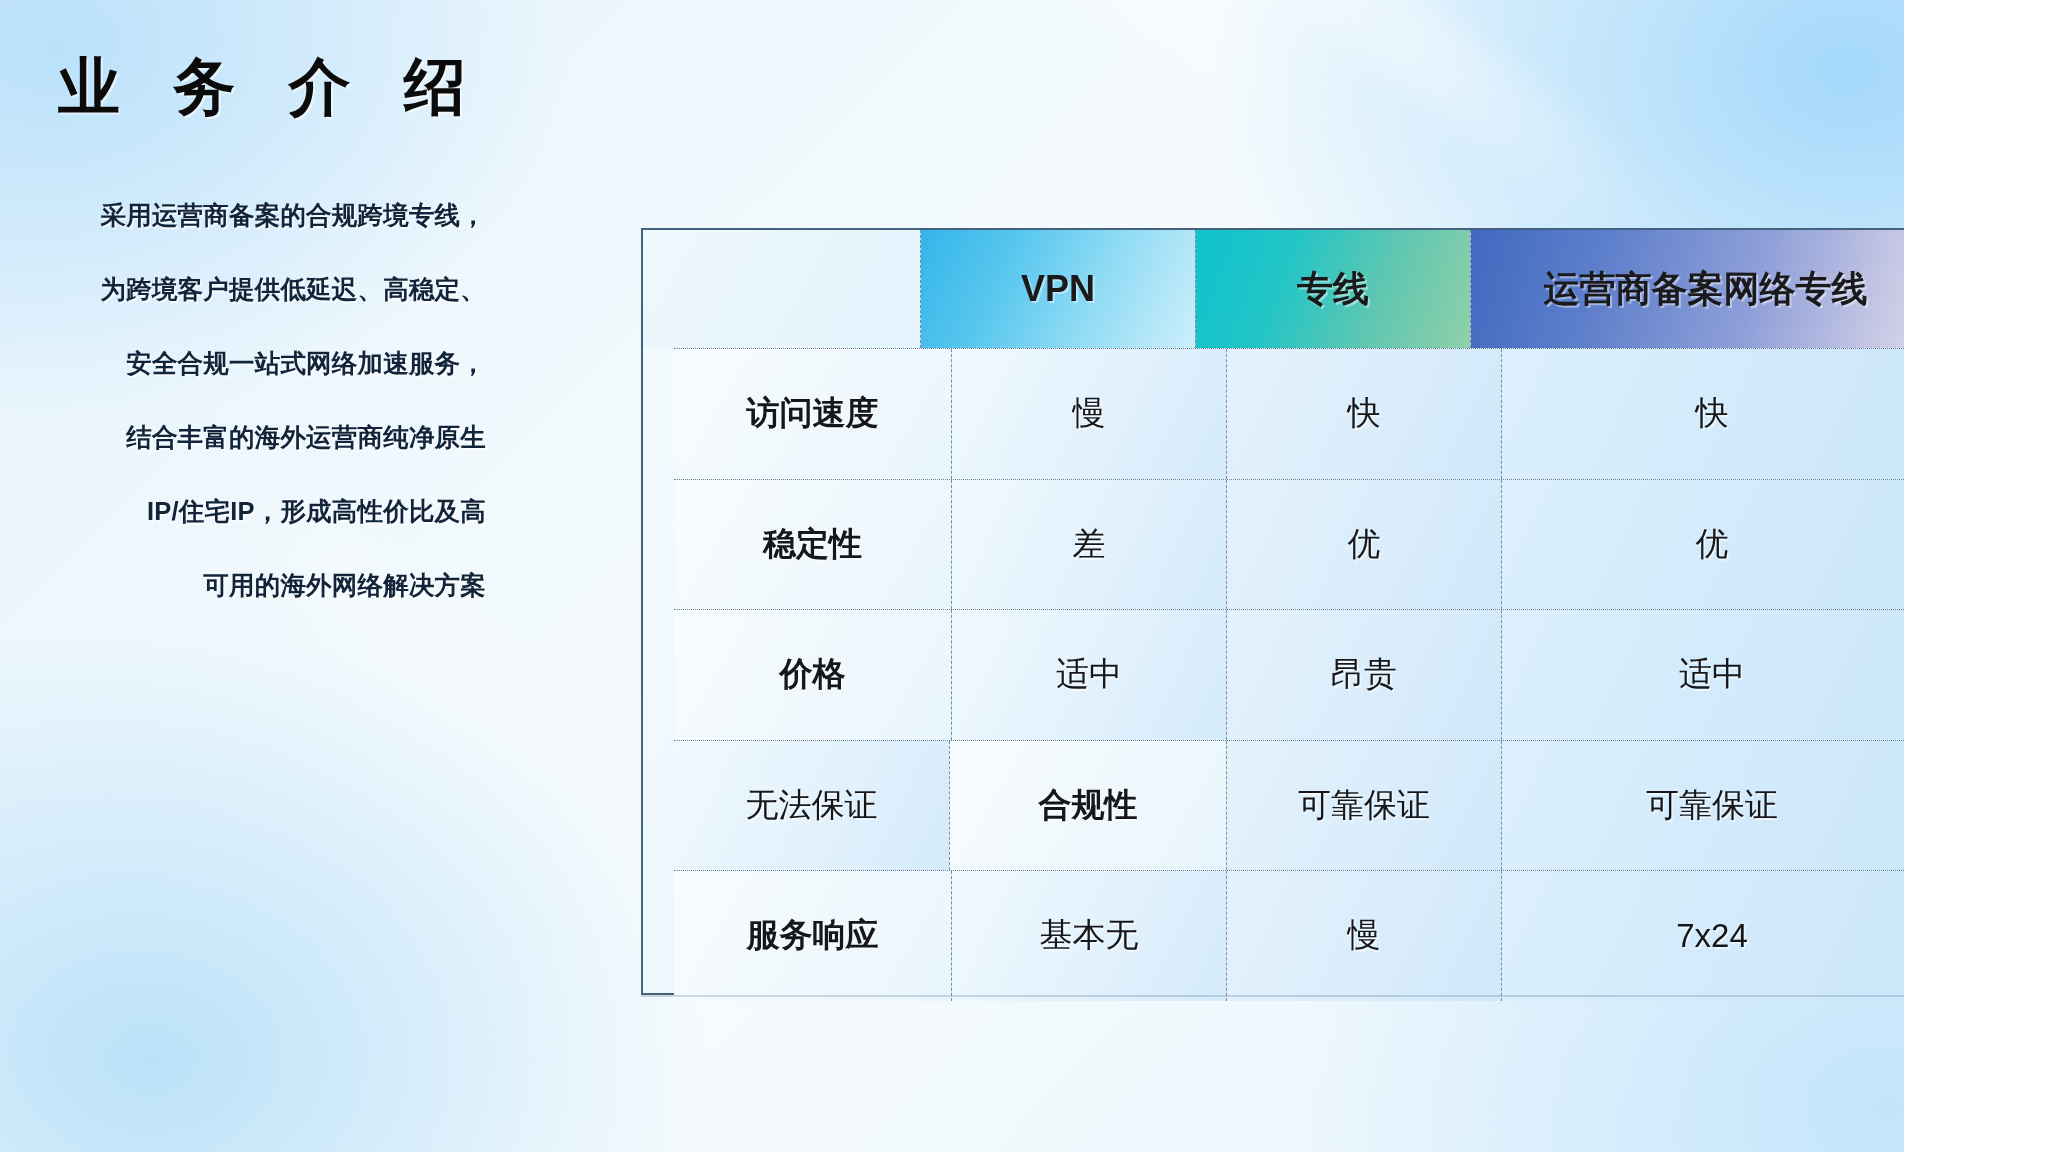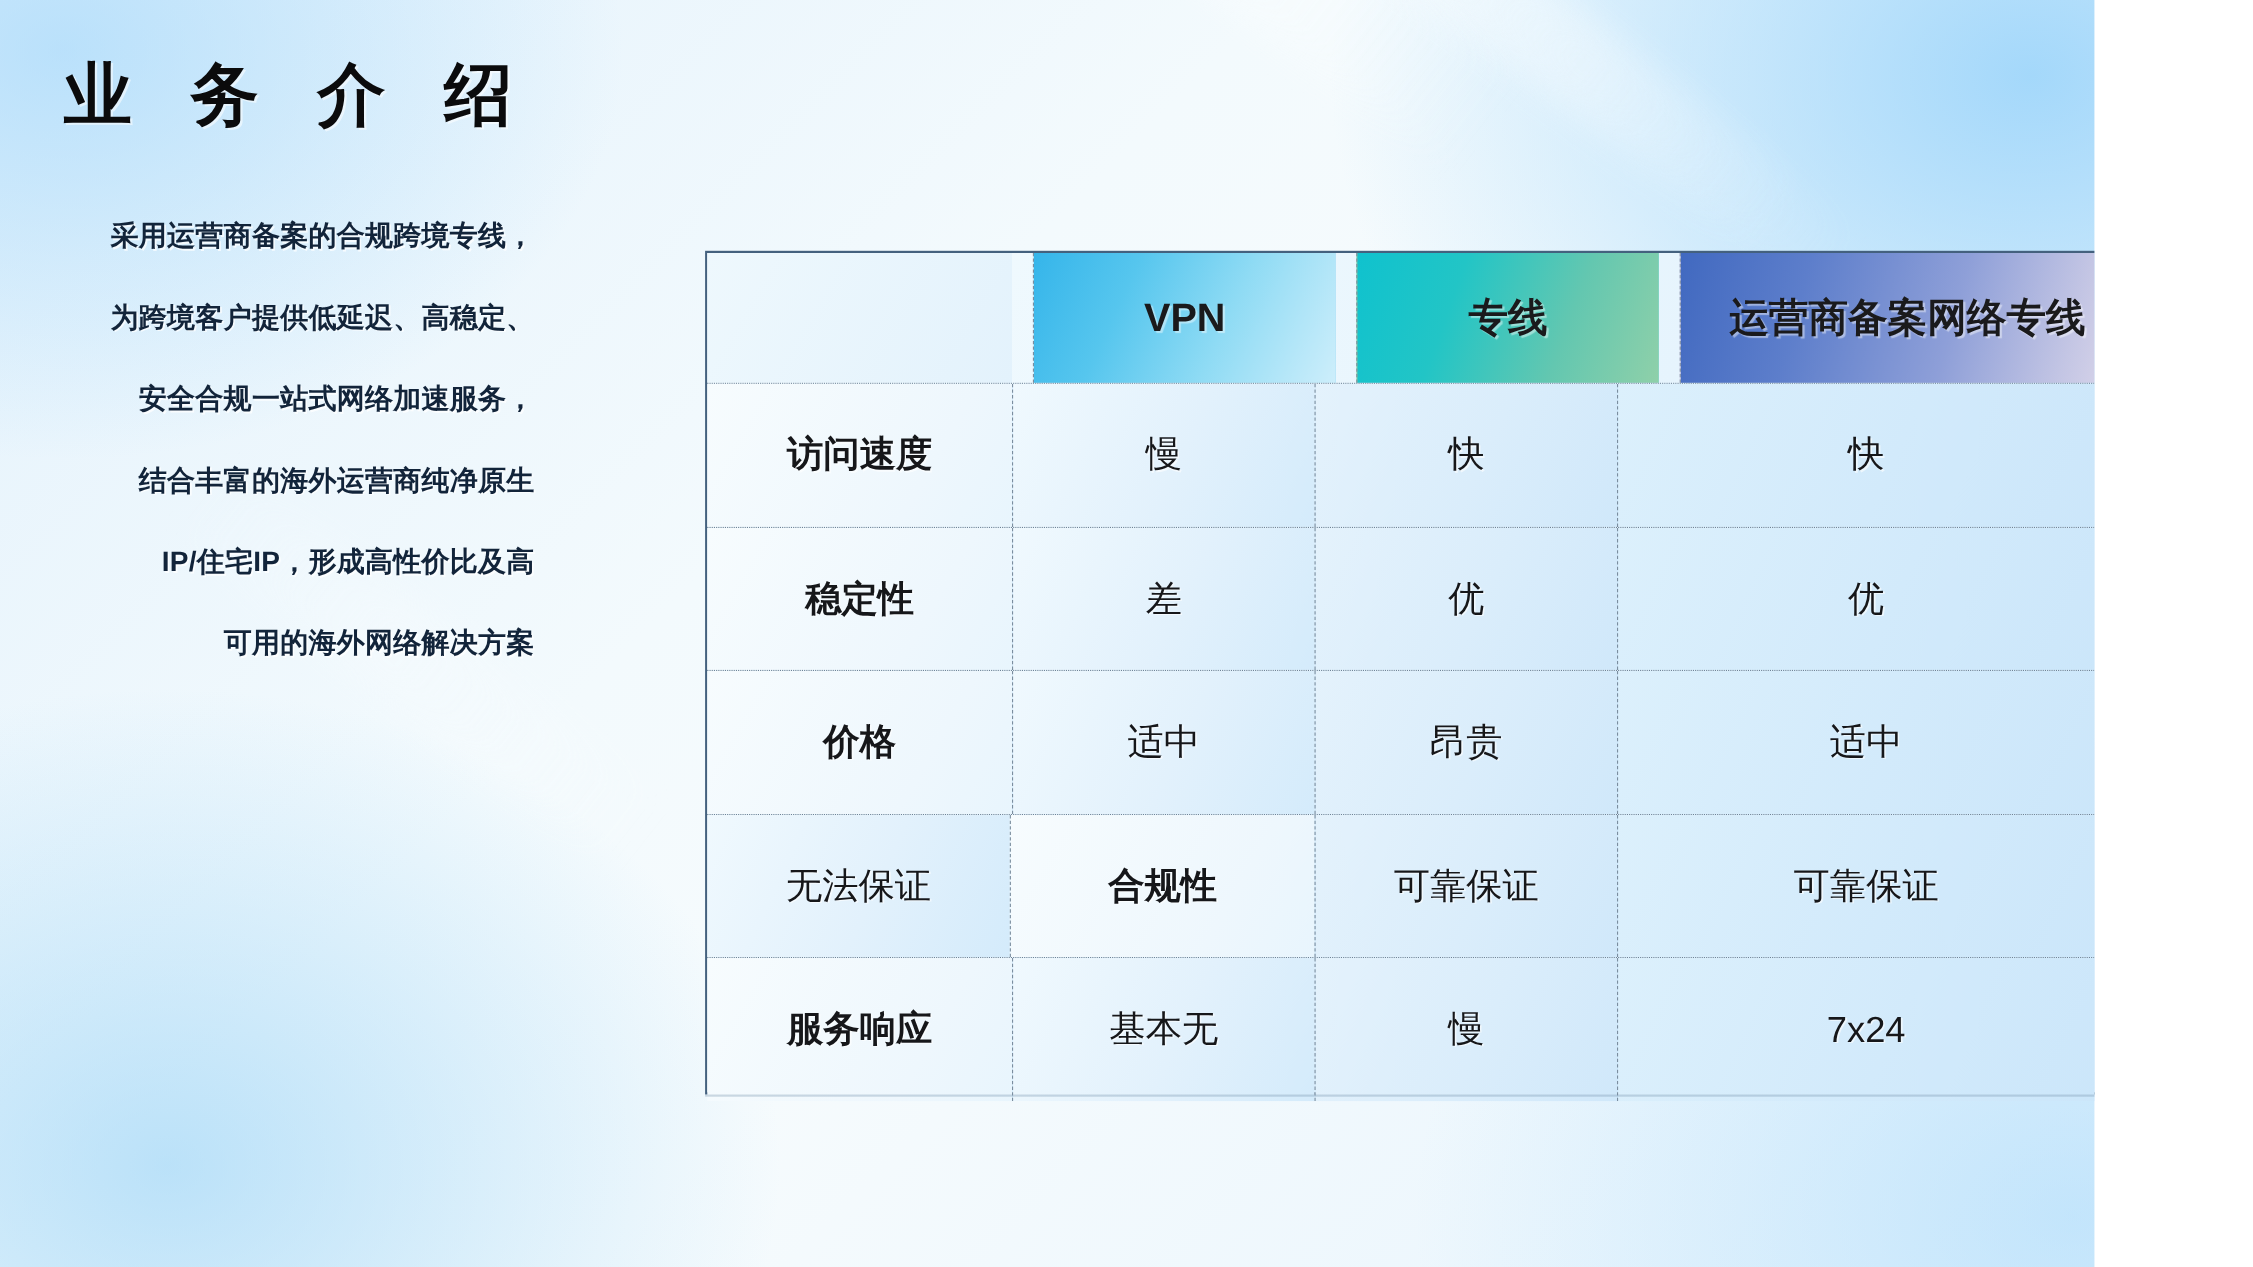--- a/index.html
+++ b/index.html
@@ -88,22 +88,23 @@
     display: flex;
     flex: 0 0 auto;
     position: relative;
   }
   .trow.header-row { height: 118px; }
   .trow.data-row   { height: 129.5px; }
 
   .trow.data-row + .trow.data-row,
   .trow.data-row {
     border-top: 1px dotted #6d8296;
-  }
-  .trow.header-row { border-top: none; gap: 19px; }
+    margin-left: 31px;
+  }
+  .trow.header-row { border-top: none; }
 
   .tcell {
     position: relative;
     display: flex;
     align-items: center;
     justify-content: center;
     box-sizing: border-box;
     text-align: center;
   }
   .tcell + .tcell { border-left: 1px dashed #7b8d9e; }

